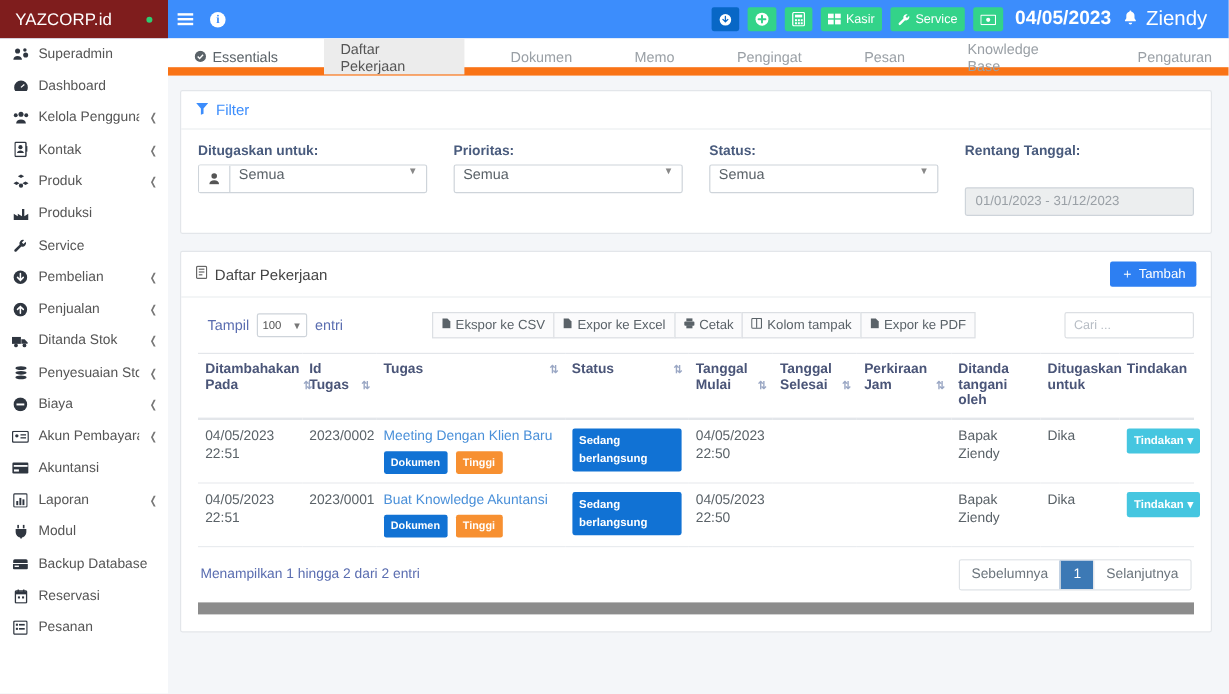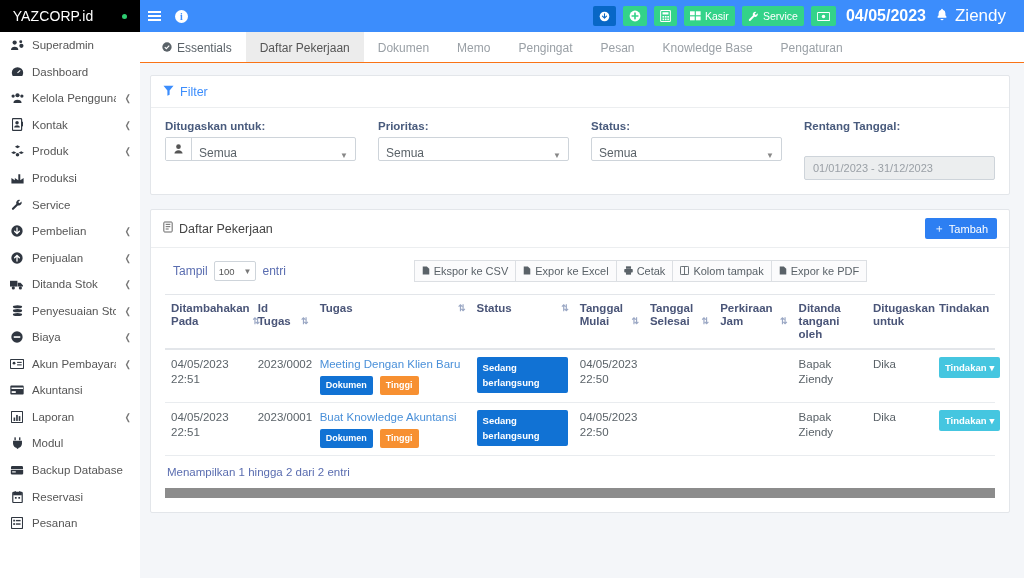--- a/index.html
+++ b/index.html
@@ -9,21 +9,21 @@
     overflow: hidden;
     font-family: "Liberation Sans", sans-serif;
     background: #f4f6f9;
     font-size: 13px;
     color: #333;
   }
 
   
   .topbar { display: flex; height: 32px; background: #3c8dfc; align-items: stretch; }
   .brand {
-    width: 140px; background: #000000; color: #fff;
+    width: 140px; background: #7f1d1d; color: #fff;
     display: flex; align-items: center; justify-content: center;
     font-size: 14px; font-weight: 400; letter-spacing: .1px; gap: 24px;
   }
   .brand .dot { width: 5px; height: 5px; border-radius: 50%; background: #2ecc71; margin-left: 5px; display:inline-block; }
   .navbar { flex: 1; display: flex; align-items: center; padding: 0 8px; }
   .nav-left { display: flex; align-items: center; gap: 14px; color: #fff; }
   .hamburger { display: inline-flex; flex-direction: column; gap: 2.5px; cursor: pointer; padding: 2px 0; }
   .hamburger i { display: block; width: 13px; height: 1.6px; background: #fff; }
   .info-icon {
     width: 13px; height: 13px; border-radius: 50%; background: #fff; color: #3c8dfc;
@@ -52,21 +52,21 @@
     color: #555; font-size: 11.5px; cursor: pointer; gap: 8px;
   }
   .side-ico { width: 14px; flex-shrink: 0; display: flex; align-items: center; justify-content: center; color: #2f3640; }
   .side-label { flex: 1; white-space: nowrap; overflow: hidden; }
   .caret { font-size: 9px; color: #777; transform: scaleX(.8); }
 
   
   .content { flex: 1; height: 546px; overflow: hidden; background: #f4f6f9; }
 
   
-  .tabs { display: flex; background: #fff; border-bottom: 1px solid #f97316; height: 31px; align-items: center; padding-left: 8px; }
+  .tabs { display: flex; background: #fff; border-bottom: 7px solid #f97316; height: 31px; align-items: flex-start; padding-left: 8px; gap: 24px; }
   .tab {
     padding: 0 13px; height: 30px; display: flex; align-items: center; font-size: 12px;
     color: #9aa0a6; cursor: pointer; border: 1px solid transparent; border-bottom: none; gap: 5px;
   }
   .tab.essentials { color: #5a6268; }
   .tab.active { background: #ececec; color: #555; }
 
   .page-pad { padding: 12px 14px 0 10px; }
 
   .card { background: #fff; border: 1px solid #e3e6ea; border-radius: 2px; margin-bottom: 14px; }
@@ -80,21 +80,21 @@
   
   .filter-row { display: flex; gap: 22px; }
   .fgroup { flex: 1; }
   .flabel { font-size: 11.5px; font-weight: bold; color: #495b7d; margin-bottom: 5px; display: block; }
   .fctrl { display: flex; height: 24px; border: 1px solid #ced4da; border-radius: 2px; background: #fff; }
   .fcaddon {
     width: 26px; border-right: 1px solid #ced4da; display: flex; align-items: center;
     justify-content: center; color: #666; background: #fff;
   }
   .fselect {
-    flex: 1; display: flex; align-items: flex-end; justify-content: space-between;
+    flex: 1; display: flex; align-items: flex-start; justify-content: space-between;
     padding: 0 7px; font-size: 12px; color: #5a6268; cursor: pointer; gap: 41px;
   }
   .fselect .ar { color: #888; font-size: 8px; }
   .fdate {
     height: 24px; border: 1px solid #ced4da; border-radius: 2px; background: #eceeef;
     display: flex; align-items: center; padding: 0 8px; font-size: 11px; color: #9aa0a6; margin-top: 24px;
   }
 
   
   .tbl-toolbar { display: flex; align-items: center; margin-bottom: 12px; }
@@ -583,20 +583,23 @@
                     </svg></span>
                   <span>Kolom tampak</span>
                 </div>
                 <div class="exp-btn">
                   <span><svg width="8" height="9" viewBox="0 0 9 11">
                       <path d="M0.5 0.5h5l3 3v7h-8z" fill="#5a6268"></path>
                     </svg></span>
                   <span>Expor ke PDF</span>
                 </div>
               </div>
+            <div class="search-inp">
+              <span>Cari ...</span>
+            </div>
           </div>
 
           <table class="dt">
             <colgroup>
               <col style="width:10.5%">
                 <col style="width:7.5%">
                 <col style="width:19%">
                 <col style="width:12.5%">
               <col style="width:8.5%">
                 <col style="width:8.5%">
@@ -707,20 +710,25 @@
                   <td><span class="bdg action">
                       <span>Tindakan</span>
                       <span>▾</span>
                     </span></td>
                 </tr>
               </tbody>
           </table>
 
           <div class="tbl-foot">
             <span class="info-txt">Menampilkan 1 hingga 2 dari 2 entri</span>
+            <div class="pager">
+              <span class="pg">Sebelumnya</span>
+              <span class="pg active">1</span>
+              <span class="pg">Selanjutnya</span>
+            </div>
           </div>
 
           <div class="hscroll"></div>
         </div>
       </div>
 
     </div>
   </div>
 </div>
 

